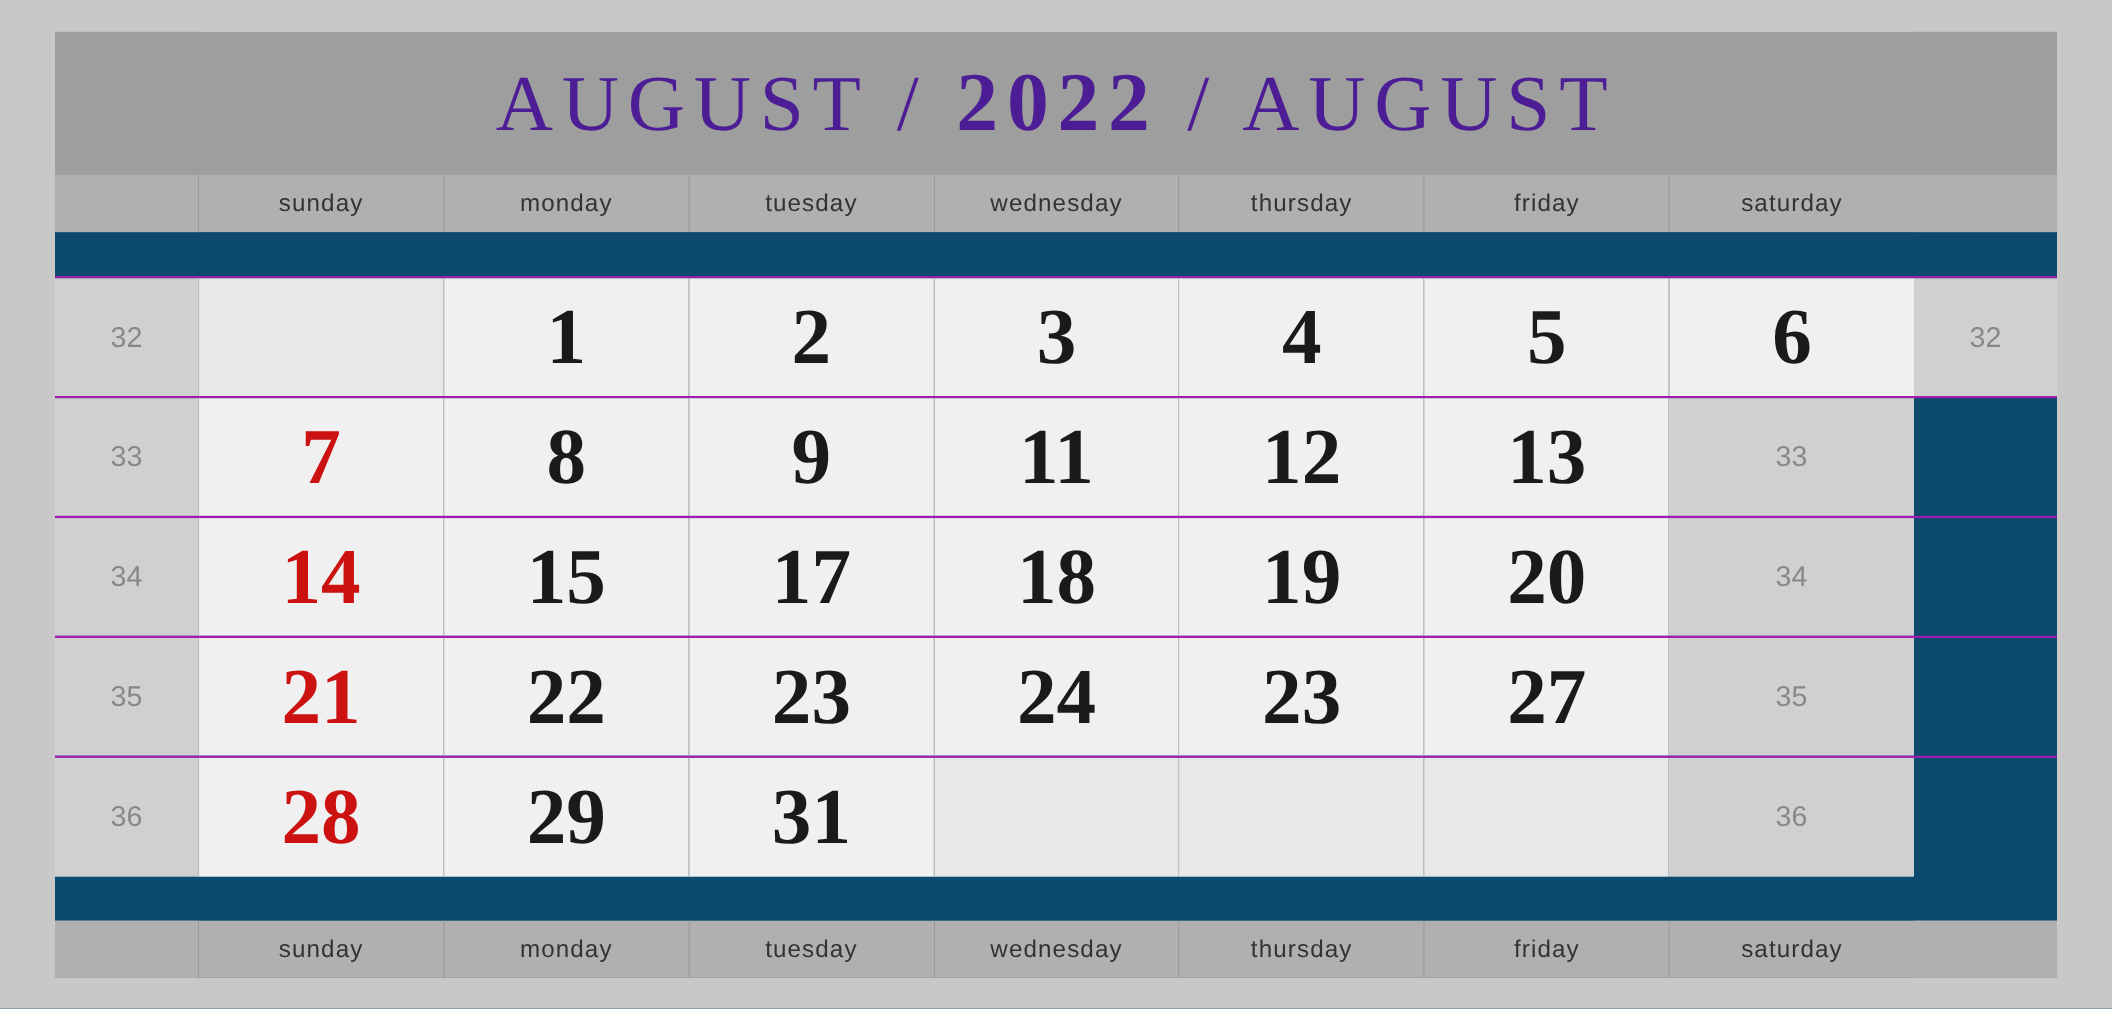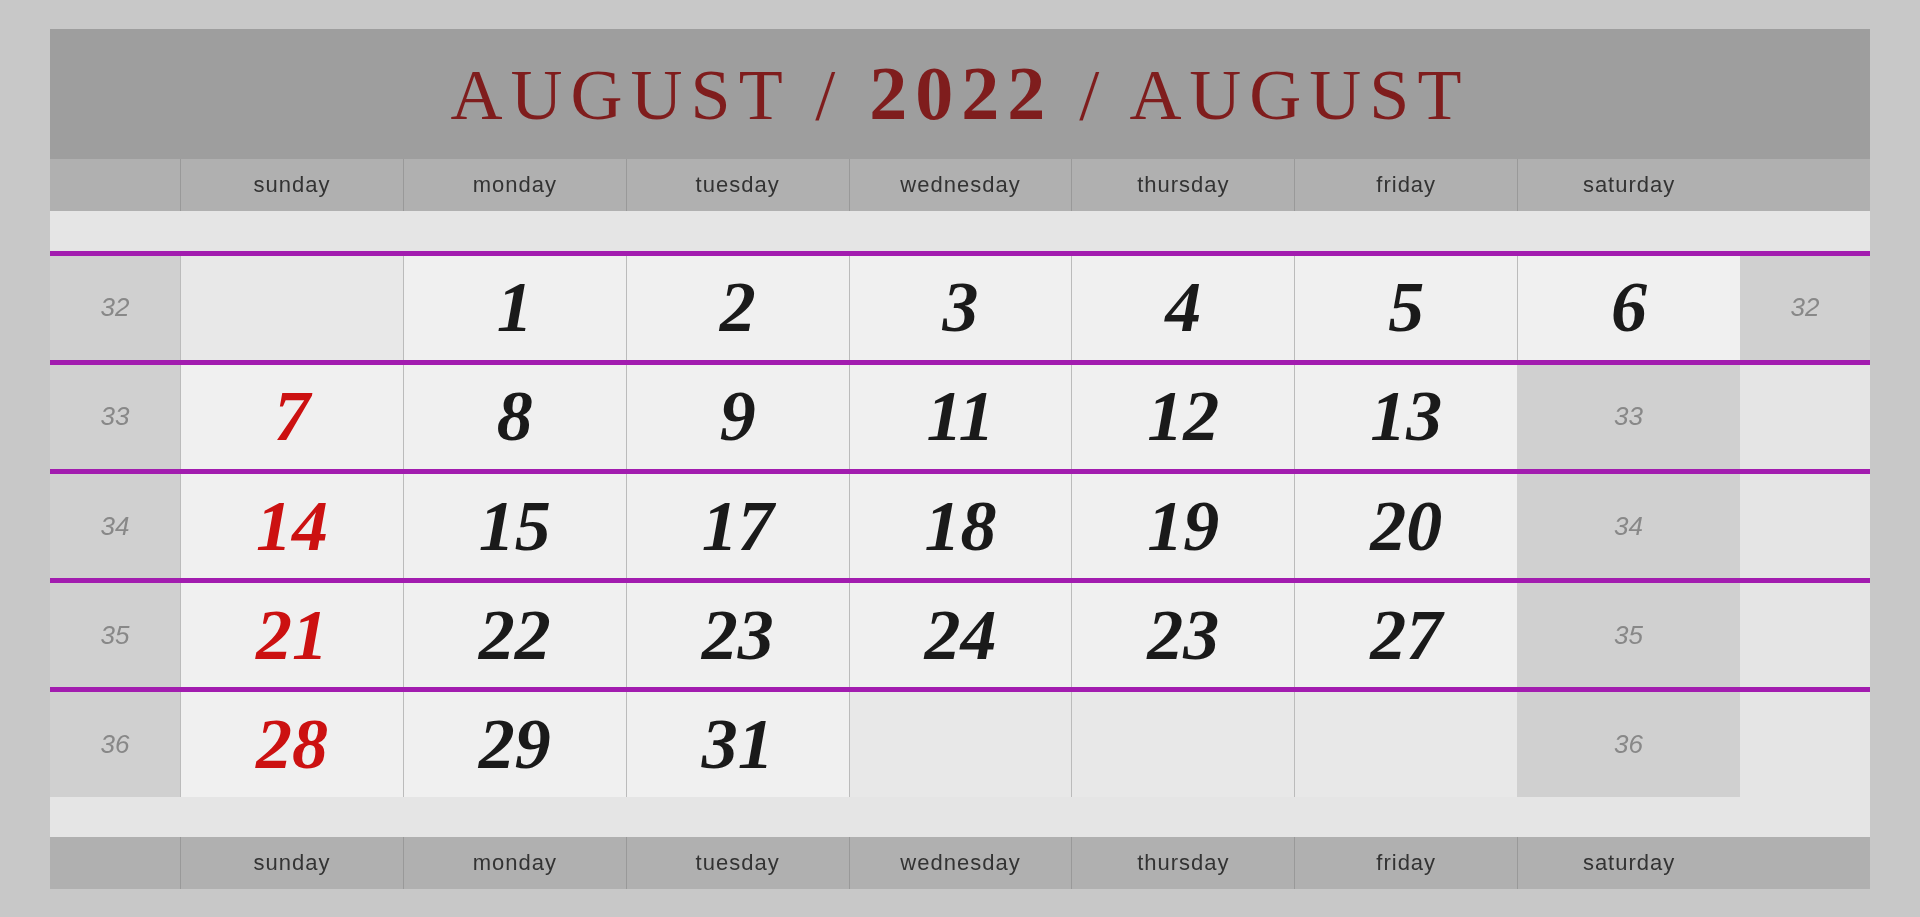--- a/index.html
+++ b/index.html
@@ -31,36 +31,36 @@
       height: 130px;
       display: flex;
       align-items: center;
       justify-content: center;
       position: relative;
     }
 
     .header-title {
       font-size: 72px;
       letter-spacing: 8px;
-      color: #7f1d1d;
+      color: #4c1d95;
       font-family: Georgia, serif;
       font-weight: normal;
       text-align: center;
     }
 
     .header-title .year {
       font-weight: bold;
       font-size: 76px;
     }
 
     .calendar-body {
       flex: 1;
       display: flex;
       flex-direction: column;
-      background: #e5e5e5;
+      background: #0c4a6e;
       gap: 40px;
     }
 
     .weekday-header {
       display: grid;
       grid-template-columns: 130px repeat(7, 1fr) 130px;
       background: #b0b0b0;
       height: 52px;
     }
 
@@ -83,22 +83,21 @@
     .calendar-grid {
       flex: 1;
       display: flex;
       flex-direction: column;
     }
 
     .calendar-row {
       display: grid;
       grid-template-columns: 130px repeat(7, 1fr) 130px;
       flex: 1;
-      border-top: 5px solid #a21caf;
-      font-style: italic;
+      border-top: 2px solid #a21caf;
     }
 
     .week-num {
       display: flex;
       align-items: center;
       justify-content: center;
       font-size: 26px;
       color: #888;
       background: #d0d0d0;
       font-family: Arial, sans-serif;

